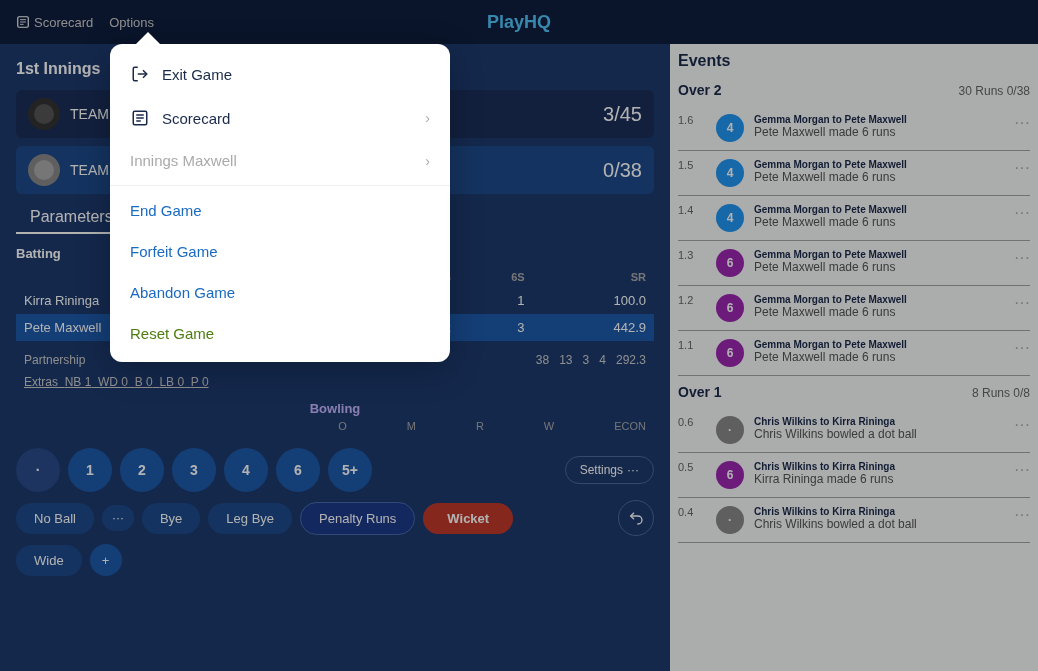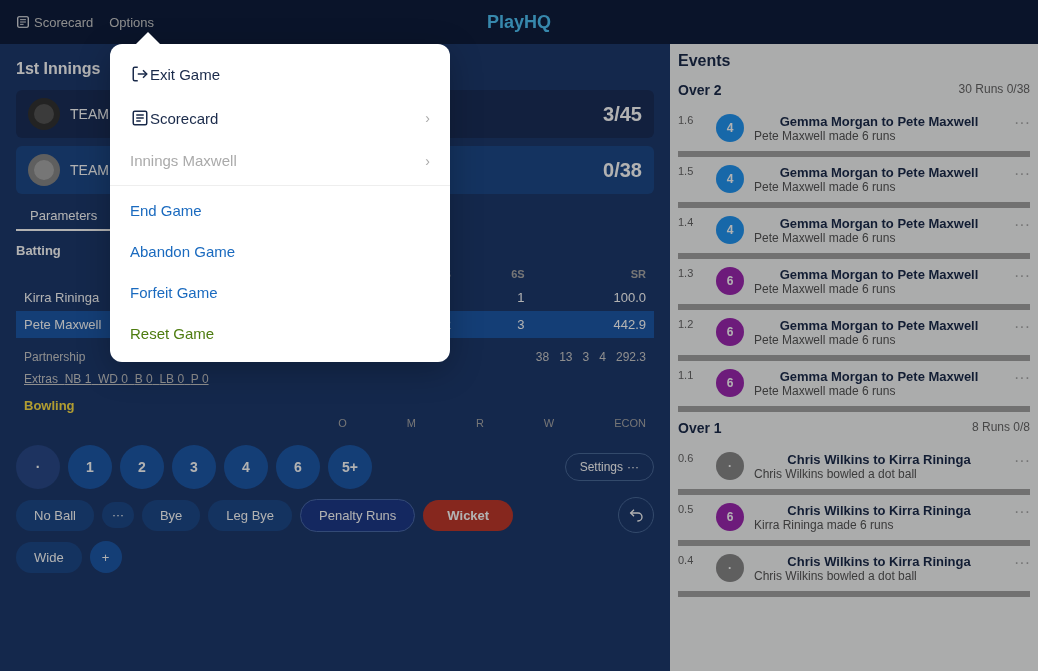--- a/index.html
+++ b/index.html
@@ -17,83 +17,83 @@
 
     
     .left-panel { flex: 0 0 670px; background: #1e3a6e; padding: 16px; overflow-y: auto; position: relative; }
     .innings-title { color: white; font-size: 16px; font-weight: 600; margin-bottom: 12px; }
 
     
     .team-row { display: flex; align-items: center; background: #1a2f5a; border-radius: 6px; margin-bottom: 8px; padding: 8px 12px; }
     .team-row.active { background: #1e4a8a; }
     .team-avatar { width: 32px; height: 32px; border-radius: 50%; background: #333; margin-right: 10px; display: flex; align-items: center; justify-content: center; }
     .team-name { color: white; font-size: 14px; flex: 1; }
-    .team-score { color: white; font-size: 20px; font-weight: bold; }
+    .team-score { color: white; font-size: 20px; font-weight: normal; }
 
     
     .tabs { display: flex; margin-bottom: 12px; }
-    .tab { color: #aaa; font-size: 13px; padding: 6px 14px; cursor: pointer; border-bottom: 2px solid transparent; }
+    .tab { color: #aaa; font-size: 16px; padding: 6px 14px; cursor: pointer; border-bottom: 2px solid transparent; }
     .tab.active { color: white; border-bottom: 2px solid white; }
 
     
     .section-title { color: white; font-size: 13px; font-weight: 600; margin-bottom: 6px; }
     .batting-table { width: 100%; border-collapse: collapse; margin-bottom: 8px; }
     .batting-table th { color: #aaa; font-size: 11px; text-align: right; padding: 4px 8px; font-weight: bold; }
     .batting-table th:first-child { text-align: left; }
     .batting-table td { color: white; font-size: 13px; text-align: right; padding: 6px 8px; }
     .batting-table td:first-child { text-align: left; }
     .batting-table tr.active-row { background: #1e5aaa; border-radius: 4px; }
     .batting-table tr.active-row td { color: white; }
 
     
     .info-row { display: flex; color: #ccc; font-size: 12px; padding: 4px 8px; justify-content: space-between; }
     .extras-row { color: #ccc; font-size: 12px; padding: 4px 8px; text-decoration: underline; }
 
     
-    .bowling-title { color: #fde047; font-size: 13px; font-weight: 600; padding: 8px 8px 4px; }
+    .bowling-title { color: #c4b5fd; font-size: 13px; font-weight: 600; padding: 8px 8px 4px; text-align: center; }
 
     
     .action-grid { position: absolute; bottom: 16px; left: 16px; right: 16px; }
     .action-row { display: flex; gap: 8px; margin-bottom: 8px; align-items: center; }
     .run-btn { width: 44px; height: 44px; border-radius: 50%; background: #1e5aaa; border: none; color: white; font-size: 14px; font-weight: bold; cursor: pointer; display: flex; align-items: center; justify-content: center; }
     .run-btn.dot { background: #2a4a8a; }
     .actions-btn { margin-left: auto; background: #1e3a6e; border: 1px solid #4a6a9a; border-radius: 20px; color: white; font-size: 12px; padding: 6px 14px; cursor: pointer; display: flex; align-items: center; gap: 4px; }
     .extra-btn { background: #1e4a8a; border: none; border-radius: 20px; color: white; font-size: 13px; padding: 8px 18px; cursor: pointer; }
     .extra-btn.wide { background: #1e4a8a; }
     .extra-btn.plus { background: #1e5aaa; width: 32px; height: 32px; border-radius: 50%; display: flex; align-items: center; justify-content: center; }
     .penalty-btn { background: #1e3a8a; border: none; border-radius: 20px; color: white; font-size: 13px; padding: 8px 18px; cursor: pointer; border: 1px solid #4a6aaa; }
     .wicket-btn { background: #c0392b; border: none; border-radius: 20px; color: white; font-size: 13px; padding: 8px 24px; cursor: pointer; font-weight: bold; }
     .undo-btn { background: #1e3a6e; border: 1px solid #4a6a9a; border-radius: 50%; width: 36px; height: 36px; display: flex; align-items: center; justify-content: center; cursor: pointer; margin-left: auto; }
     .more-btn { background: #1e4a8a; border: none; border-radius: 20px; color: white; font-size: 12px; padding: 6px 10px; cursor: pointer; }
 
     
     .right-panel { flex: 1; background: #f5f6f7; overflow-y: auto; padding: 8px; }
     .events-title { font-size: 16px; font-weight: 700; color: #1a2a4a; margin-bottom: 12px; }
-    .over-header { display: flex; justify-content: space-between; align-items: flex-start; margin-bottom: 8px; margin-top: 8px; }
+    .over-header { display: flex; justify-content: space-between; align-items: flex-end; margin-bottom: 8px; margin-top: 8px; }
     .over-label { font-size: 14px; font-weight: 600; color: #1a2a4a; }
     .over-stats { font-size: 12px; color: #666; }
-    .event-item { display: flex; align-items: flex-start; padding: 8px 0; border-bottom: 6px solid #a3a3a3; gap: 10px; }
+    .event-item { display: flex; align-items: flex-start; padding: 8px 0; border-bottom: 1px solid #a3a3a3; gap: 10px; }
     .event-ball { font-size: 11px; color: #666; min-width: 28px; }
     .ball-badge { width: 28px; height: 28px; border-radius: 50%; display: flex; align-items: center; justify-content: center; font-size: 12px; font-weight: bold; color: white; flex-shrink: 0; }
     .ball-4 { background: #2196F3; }
     .ball-6 { background: #9C27B0; }
     .ball-dot { background: #888; }
     .event-content { flex: 1; }
-    .event-bowler { font-size: 13px; font-weight: 600; color: #1a2a4a; text-align: center; }
+    .event-bowler { font-size: 10px; font-weight: 600; color: #1a2a4a; }
     .event-desc { font-size: 12px; color: #555; }
     .event-menu { color: #aaa; font-size: 16px; cursor: pointer; }
 
     
     .overlay { position: absolute; top: 0; left: 0; right: 0; bottom: 0; background: rgba(0,0,0,0.3); z-index: 10; }
 
     
     .dropdown-menu { position: absolute; top: 44px; left: 110px; background: white; border-radius: 12px; box-shadow: 0 8px 32px rgba(0,0,0,0.25); z-index: 20; width: 340px; padding: 8px 0; }
     .dropdown-arrow { position: absolute; top: -12px; left: 26px; width: 0; height: 0; border-left: 12px solid transparent; border-right: 12px solid transparent; border-bottom: 12px solid white; }
     .menu-item { display: flex; align-items: center; padding: 12px 20px; cursor: pointer; font-size: 15px; color: #1a2a4a; justify-content: space-between; }
-    .menu-item-left { display: flex; align-items: center; }
+    .menu-item-left { display: flex; align-items: center; gap: 12px; }
     .menu-item-icon { width: 20px; height: 20px; display: flex; align-items: center; justify-content: center; color: #1a2a4a; }
     .menu-item.disabled { color: #aaa; }
     .menu-divider { border: none; border-top: 1px solid #eee; margin: 4px 0; }
     .chevron-right { color: #aaa; font-size: 14px; }
   </style>
 </head>
 <body>
 
 <div class="header">
   <div class="header-nav">
@@ -369,23 +369,23 @@
     <span class="chevron-right">›</span>
   </div>
 
   <hr class="menu-divider">
 
   <div class="menu-item">
     <span style="color:#1a6abf">End Game</span>
   </div>
 
   <div class="menu-item">
+    <span style="color:#1a6abf">Forfeit Game</span>
+  </div>
+
+  <div class="menu-item">
     <span style="color:#1a6abf">Abandon Game</span>
   </div>
 
   <div class="menu-item">
-    <span style="color:#1a6abf">Forfeit Game</span>
-  </div>
-
-  <div class="menu-item">
     <span style="color:#4d7c0f">Reset Game</span>
   </div>
 </div>
 
 </body></html>

